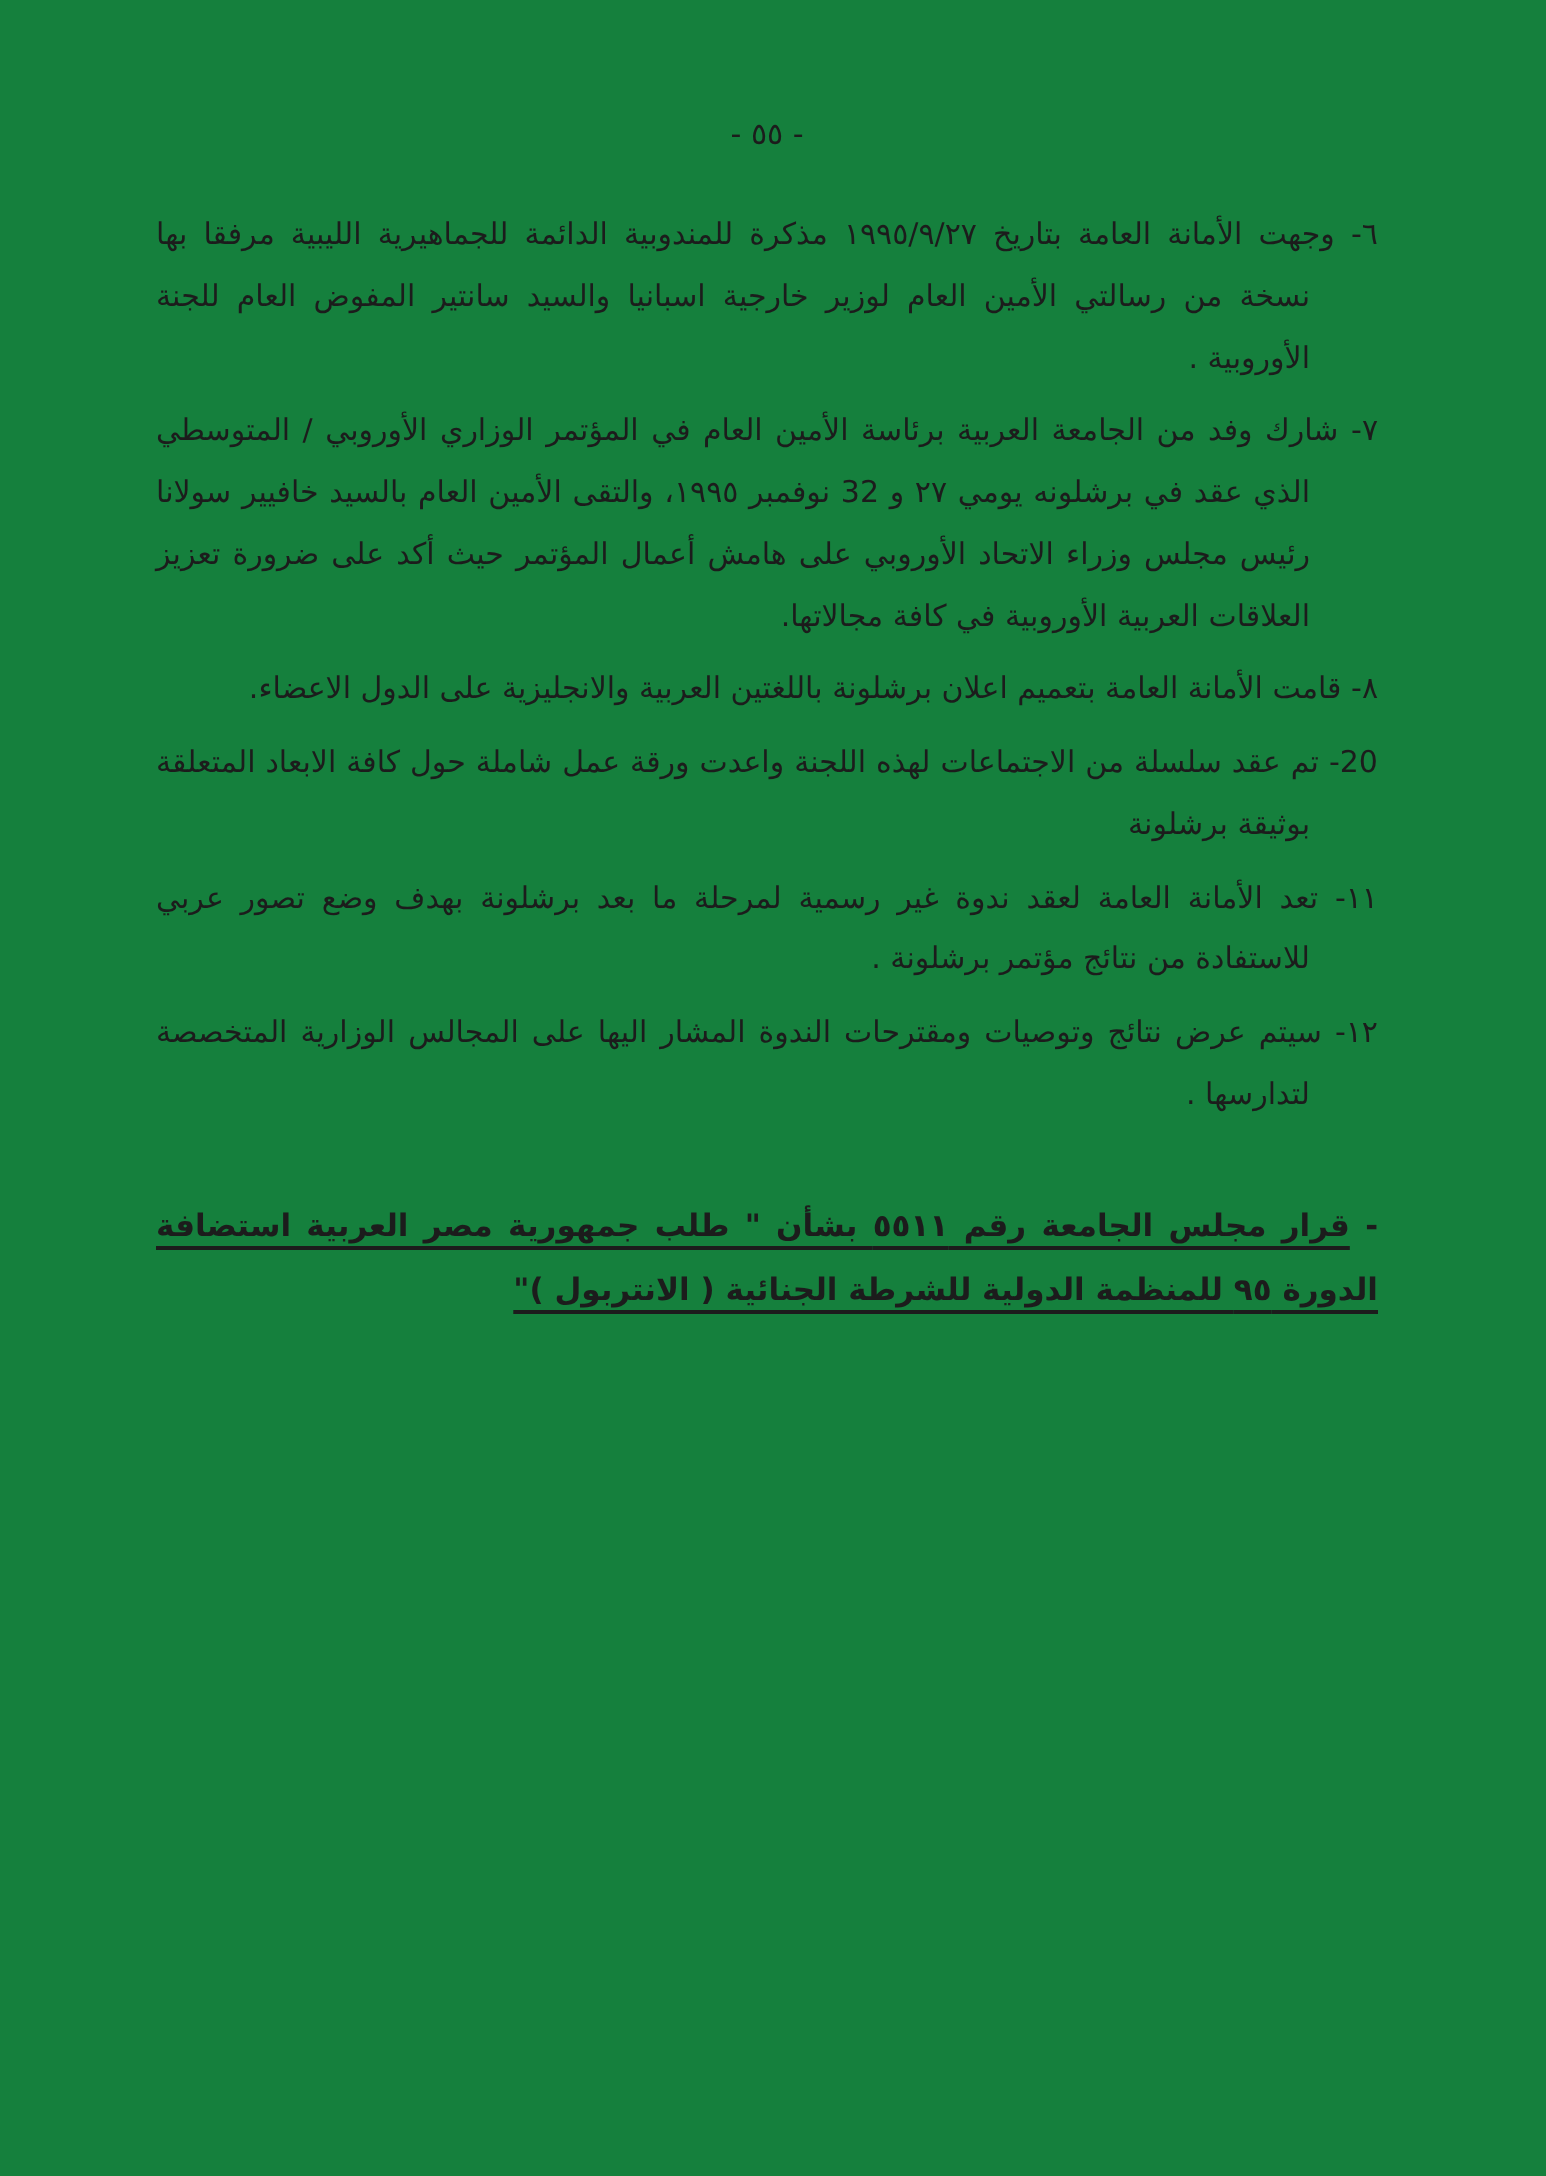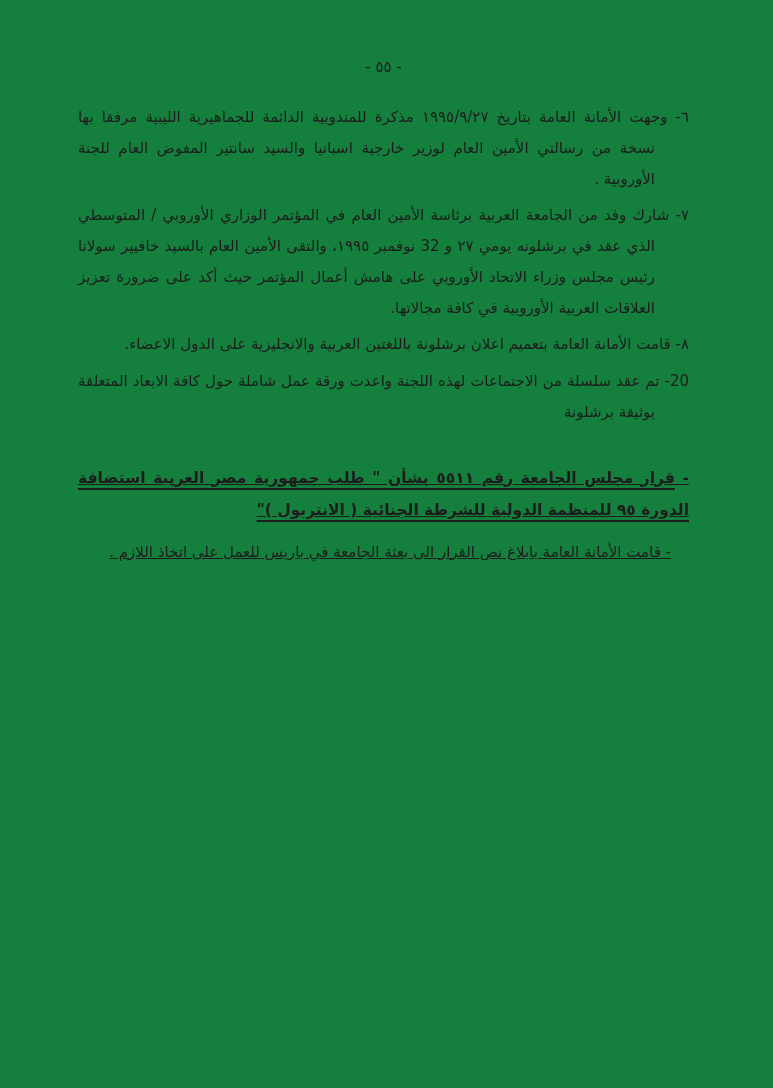--- a/index.html
+++ b/index.html
@@ -35,21 +35,20 @@
     line-height: 2.05;
     text-align: justify;
     padding-right: 34px;
     text-indent: -34px;
   }
   .item .num {
     white-space: nowrap;
   }
   .resolution {
     margin-top: 34px;
-    text-decoration: underline;
   }
   .res-title {
     margin: 0 0 10px 0;
     font-size: 15.5px;
     font-weight: bold;
     line-height: 2.1;
     text-align: justify;
   }
   .res-title .underlined {
     text-decoration: underline;
@@ -87,28 +86,35 @@
       <span class="num">٨-</span>
       <span>قامت الأمانة العامة بتعميم اعلان برشلونة باللغتين العربية والانجليزية على الدول الاعضاء.</span>
     </p>
 
 
     <p class="item">
       <span class="num">20-</span>
       <span>تم عقد سلسلة من الاجتماعات لهذه اللجنة واعدت ورقة عمل شاملة حول كافة الابعاد المتعلقة بوثيقة برشلونة</span>
     </p>
 
+    <p class="item">
+      <span class="num">١١-</span>
+      <span>تعد الأمانة العامة لعقد ندوة غير رسمية لمرحلة ما بعد برشلونة بهدف وضع تصور عربي للاستفادة من نتائج مؤتمر برشلونة .</span>
+    </p>
 
+    <p class="item">
+      <span class="num">١٢-</span>
+      <span>سيتم عرض نتائج وتوصيات ومقترحات الندوة المشار اليها على المجالس الوزارية المتخصصة لتدارسها .</span>
+    </p>
 
   </div>
 
   <div class="resolution">
 
     <p class="res-title">
       <span class="dash">-</span>
       <span class="underlined">قرار مجلس الجامعة رقم ٥٥١١ بشأن " طلب جمهورية مصر العربية استضافة الدورة ٩٥ للمنظمة الدولية للشرطة الجنائية ( الانتربول )"</span>
     </p>
 
-    <p class="res-body">- قامت الأمانة العامة بابلاغ نص القرار الى بعثة الجامعة في باريس للعمل على اتخاذ اللازم .</p>
 
   </div>
 
 </div>
 
 </body></html>

